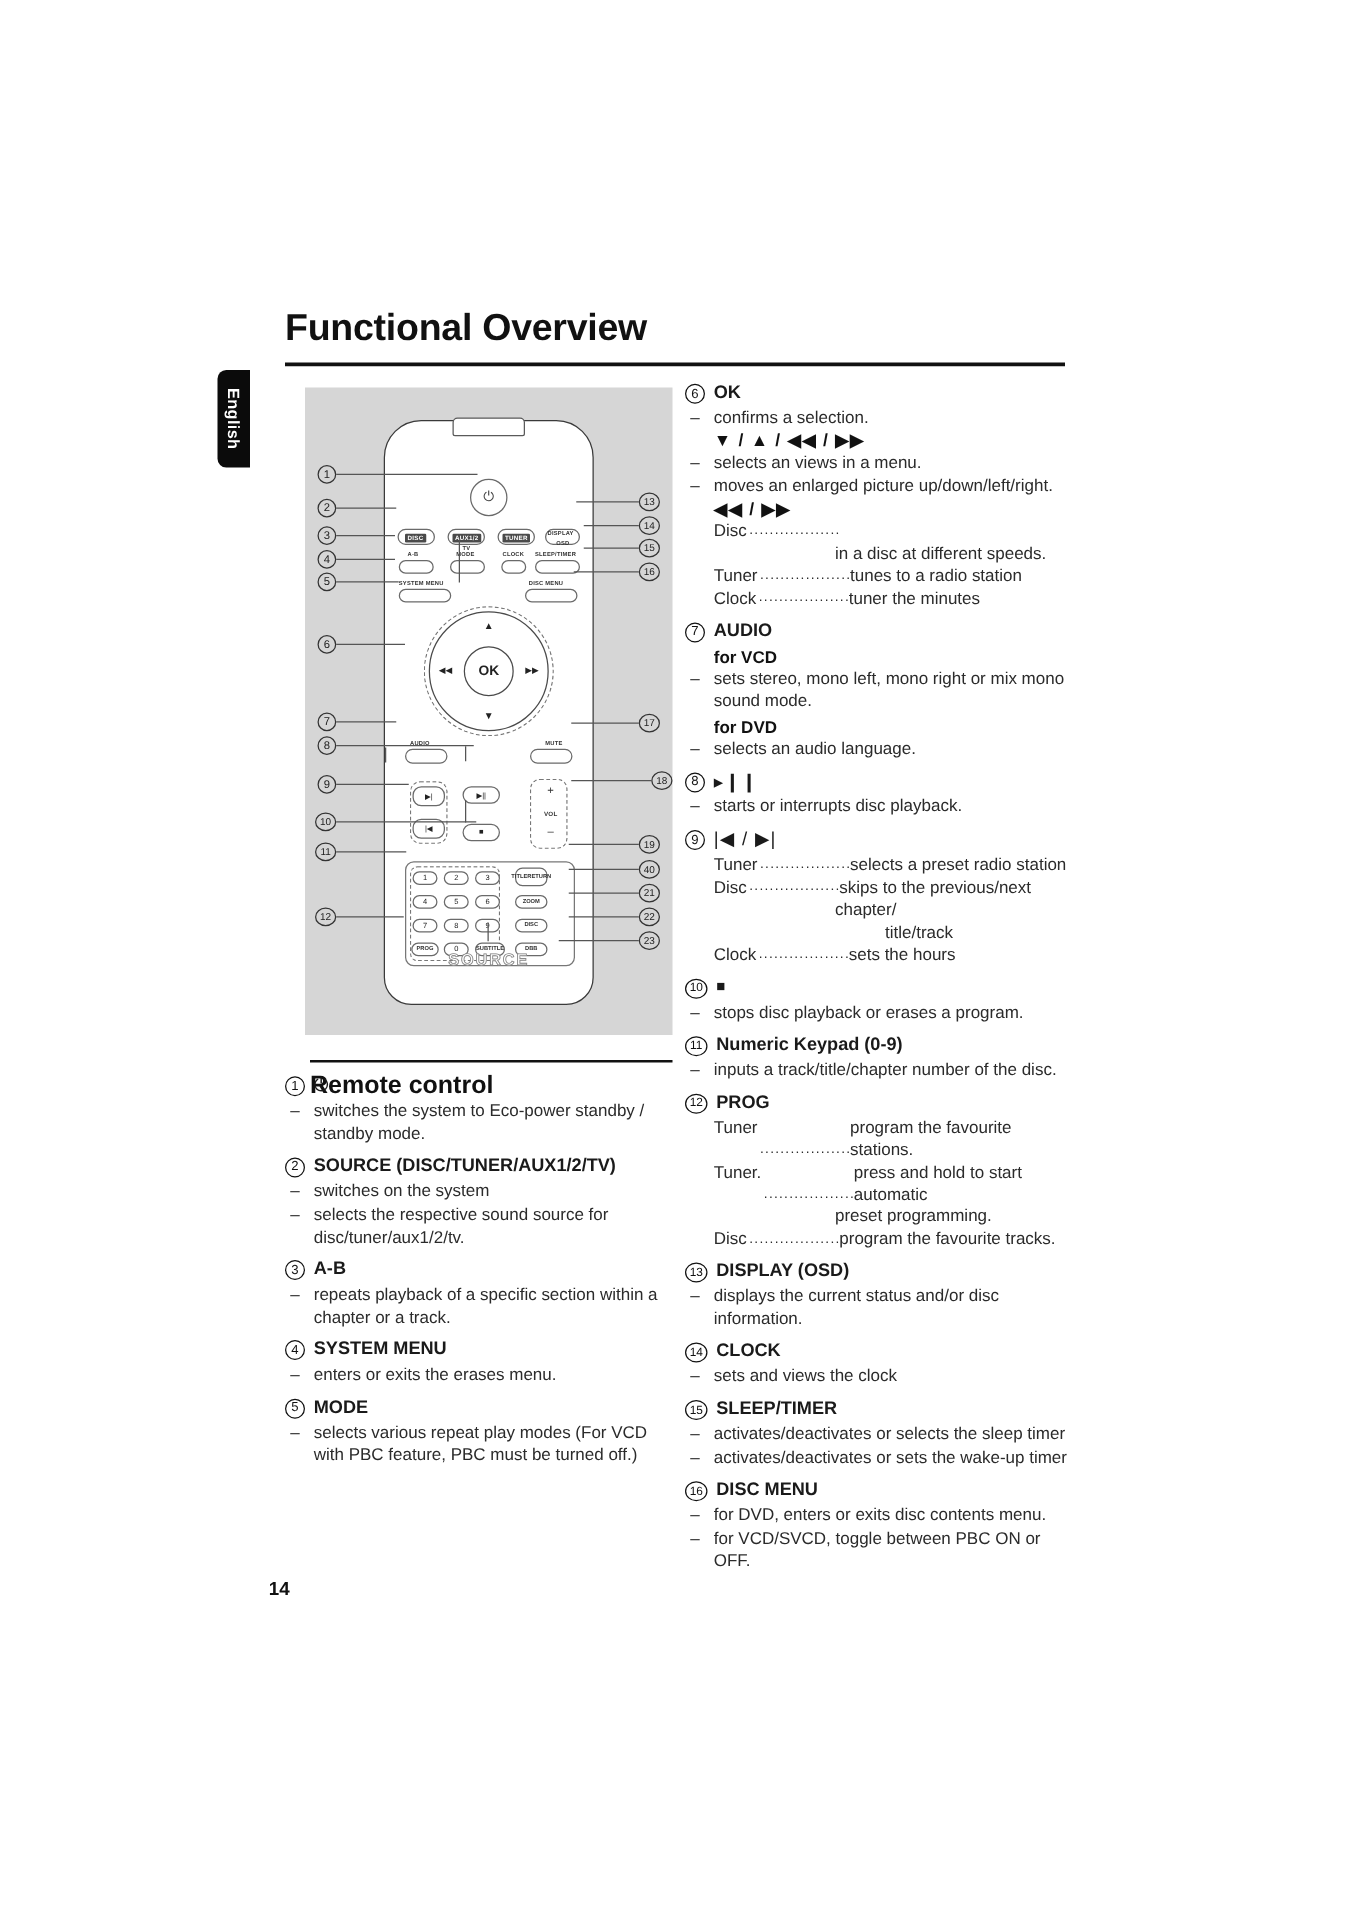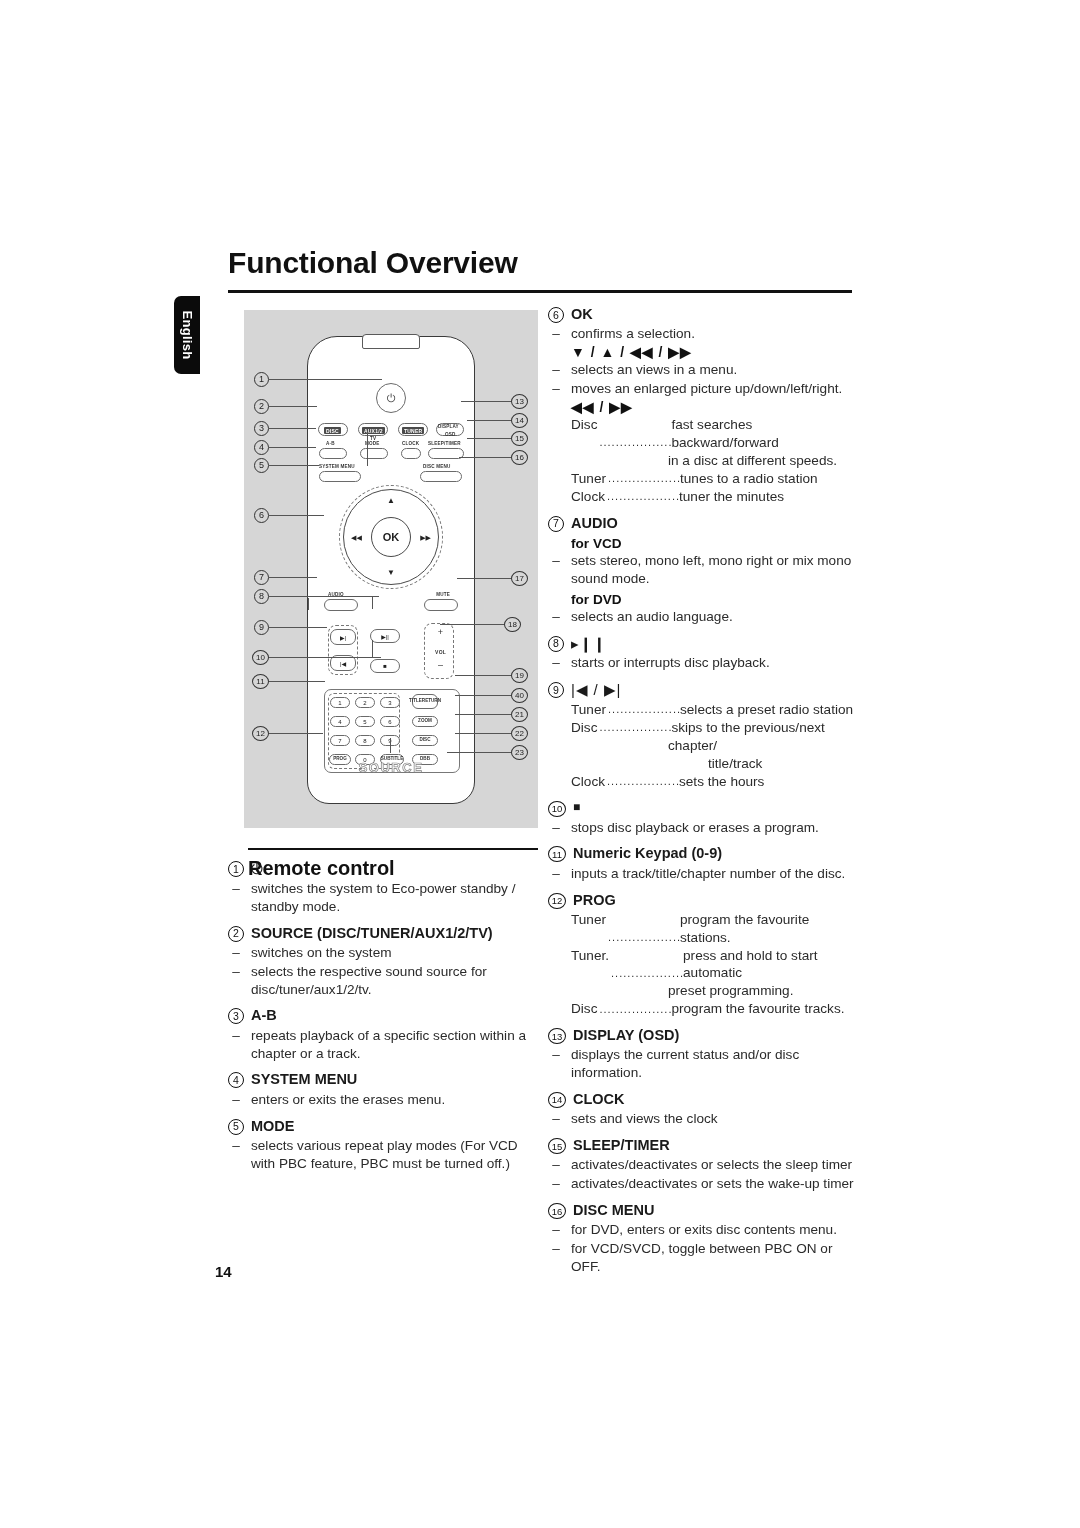--- a/index.html
+++ b/index.html
@@ -381,21 +381,21 @@
       <span class="cline" style="width:44px;"></span>
     </div>
   <div class="callout right" style="right:10px;top:140px;">
       <span class="cnum w">16</span>
       <span class="cline" style="width:52px;"></span>
     </div>
   <div class="callout right" style="right:10px;top:261px;">
       <span class="cnum w">17</span>
       <span class="cline" style="width:54px;"></span>
     </div>
-  <div class="callout right" style="right:17px;top:307px;">
+  <div class="callout right" style="right:0;top:307px;">
       <span class="cnum w">18</span>
       <span class="cline" style="width:64px;"></span>
     </div>
   <div class="callout right" style="right:10px;top:358px;">
       <span class="cnum w">19</span>
       <span class="cline" style="width:56px;"></span>
     </div>
   <div class="callout right" style="right:10px;top:378px;">
       <span class="cnum w">40</span>
       <span class="cline" style="width:56px;"></span>
@@ -498,21 +498,20 @@
       <span class="btxt">selects an views in a menu.</span>
     </div>
     <div class="bullet">
       <span class="dash">–</span>
       <span class="btxt">moves an enlarged picture up/down/left/right.</span>
     </div>
     <div class="arrowline">◀◀ / ▶▶</div>
     <div class="leader">
       <span class="k">Disc</span>
       <span class="dots">......................</span>
-      <span class="v">fast searches backward/forward</span>
     </div>
     <div class="cont1">in a disc at different speeds.</div>
     <div class="leader">
       <span class="k">Tuner</span>
       <span class="dots">......................</span>
       <span class="v">tunes to a radio station</span>
     </div>
     <div class="leader">
       <span class="k">Clock</span>
       <span class="dots">......................</span>

